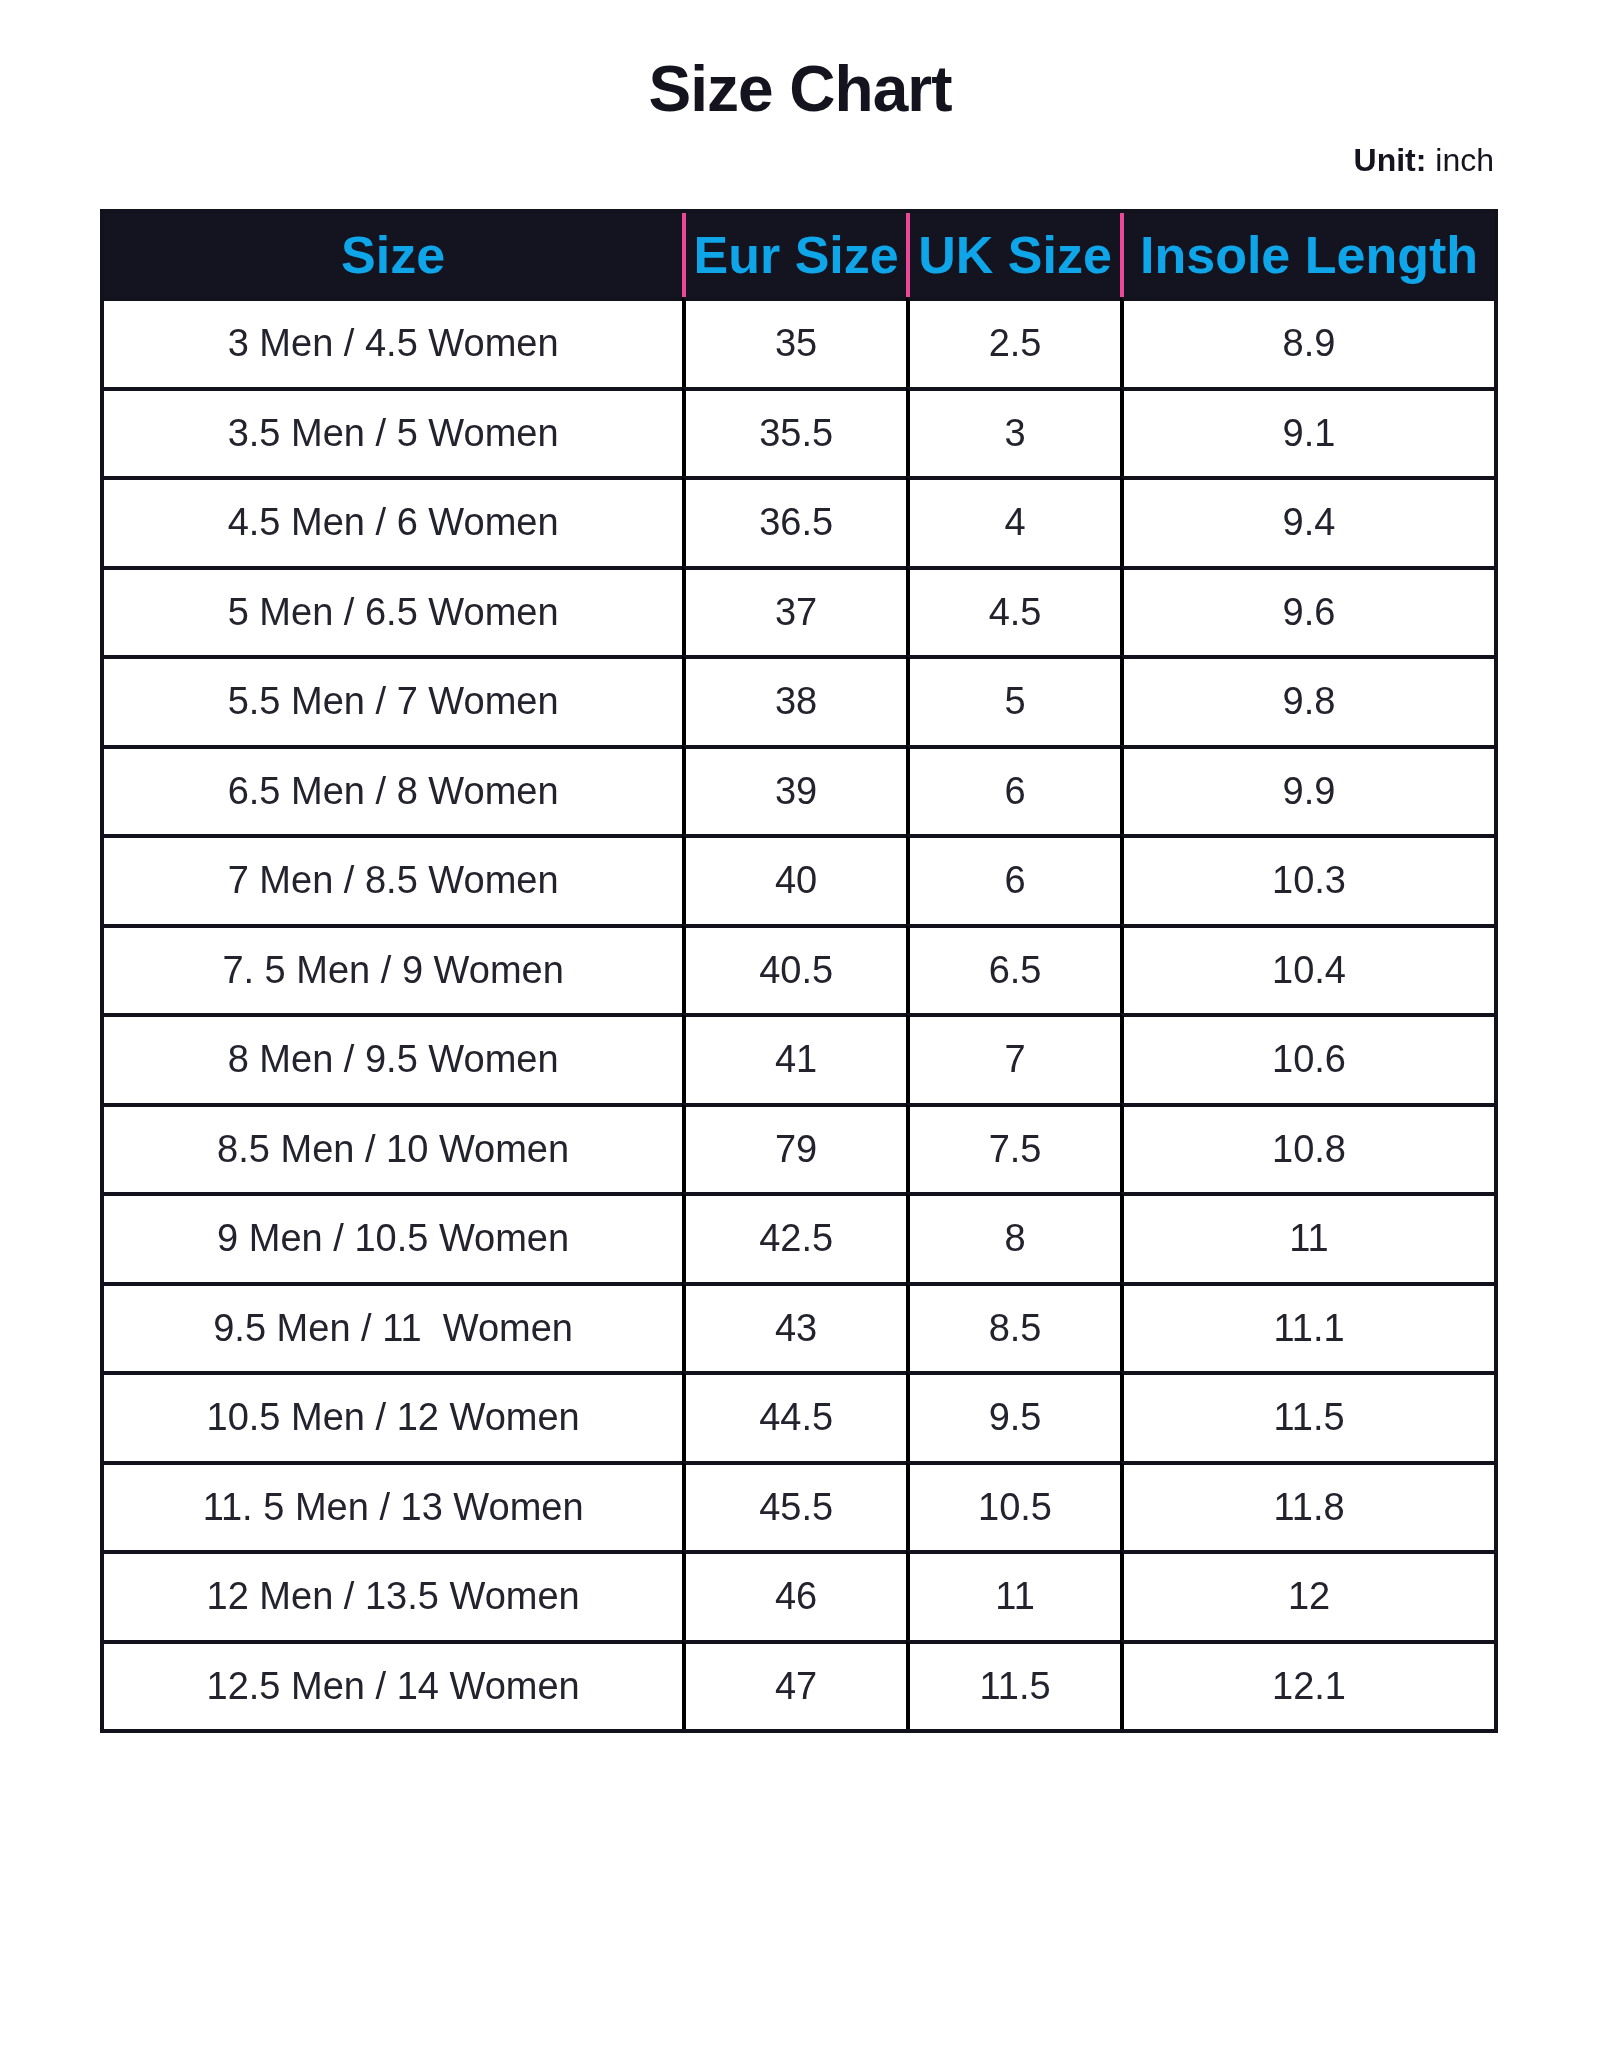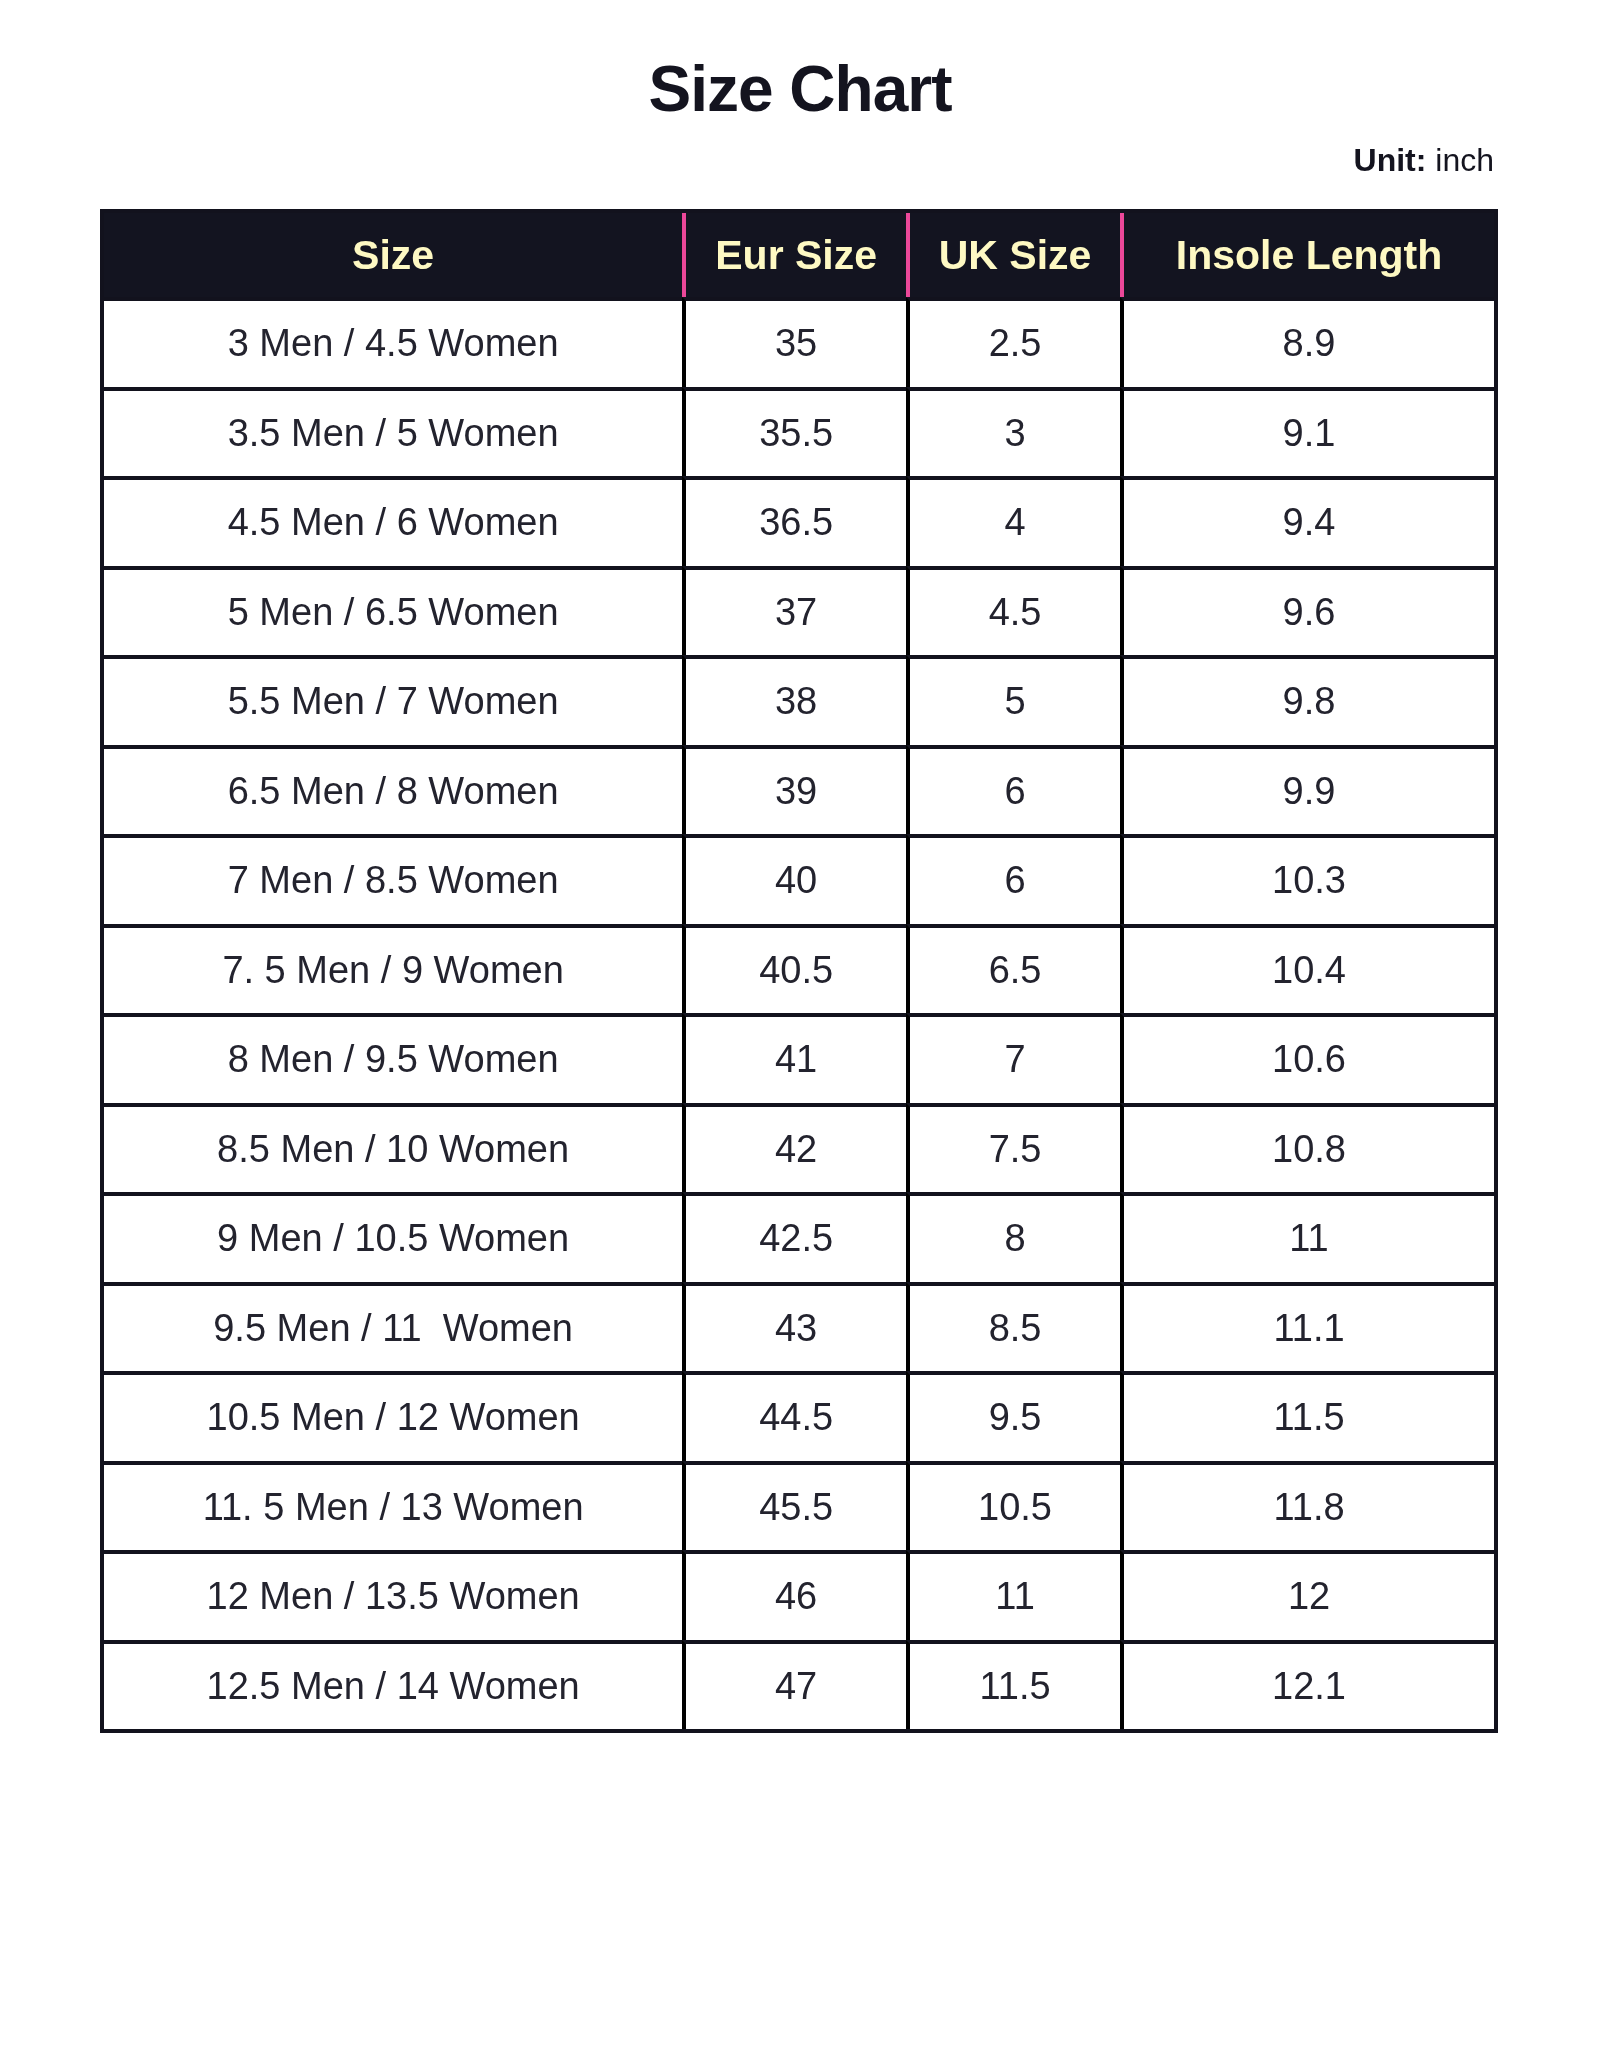--- a/index.html
+++ b/index.html
@@ -42,22 +42,22 @@
     border-spacing: 0;
     table-layout: fixed;
     border: 4px solid #12121d;
   }
   col.c-size   { width: 41.6%; }
   col.c-eur    { width: 16.1%; }
   col.c-uk     { width: 15.4%; }
   col.c-insole { width: 26.9%; }
   th {
     background: #131420;
-    color: #fef9c3;
-    font-size: 41px;
+    color: #0ea5e9;
+    font-size: 52px;
     font-weight: 700;
     height: 82px;
     text-align: center;
     vertical-align: middle;
     letter-spacing: 0px;
   }
   th + th { border-left: 4px solid #ec4899; }
   td {
     background: #ffffff;
     color: #23232e;
@@ -147,21 +147,21 @@
           <td>10.4</td>
         </tr>
         <tr>
           <td>8 Men / 9.5 Women</td>
           <td>41</td>
           <td>7</td>
           <td>10.6</td>
         </tr>
         <tr>
           <td>8.5 Men / 10 Women</td>
-          <td>42</td>
+          <td>79</td>
           <td>7.5</td>
           <td>10.8</td>
         </tr>
         <tr>
           <td>9 Men / 10.5 Women</td>
           <td>42.5</td>
           <td>8</td>
           <td>11</td>
         </tr>
         <tr>

